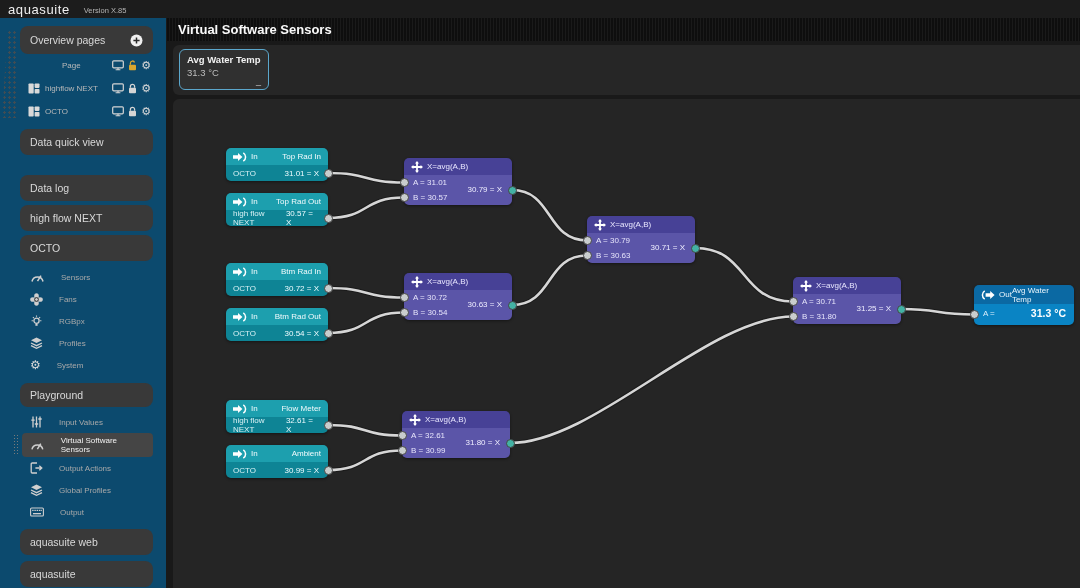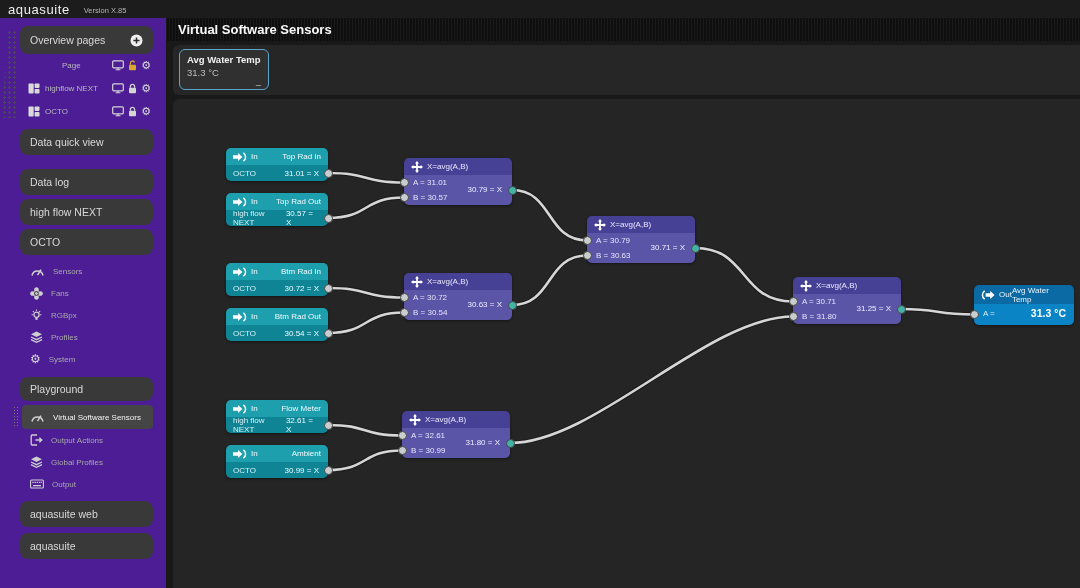--- a/index.html
+++ b/index.html
@@ -5,35 +5,35 @@
   * { margin:0; padding:0; box-sizing:border-box; }
   html,body { width:1080px; height:588px; overflow:hidden; }
   body { position:relative; background:#191919; font-family:"Liberation Sans", sans-serif; color:#ddd; }
 
   
   .appbar { position:absolute; left:0; top:0; width:1080px; height:18px; background:#1c1c1c; z-index:5; display:flex; align-items:center; }
   .logo { font-size:13px; color:#f0f0f0; letter-spacing:.6px; margin-left:8px; font-weight:400; }
   .version { font-size:7.5px; color:#b5b5b5; margin-left:14px; margin-top:2px; }
 
   
-  .sidebar { position:absolute; left:0; top:18px; width:166px; bottom:0; background:#4c1d95; z-index:4; }
+  .sidebar { position:absolute; left:0; top:18px; width:166px; bottom:0; background:#0c4a6e; z-index:4; }
   .wedge { position:absolute; left:2px; top:12px; width:16px; height:88px;
            background:radial-gradient(#4e4e4e 1px, transparent 1.3px); background-size:5px 5px;
            clip-path:polygon(35% 0, 100% 0, 100% 100%, 0 100%); opacity:.8; }
   .panel { margin-left:20px; width:133px; background:#393939; border-radius:8px; display:flex; align-items:center; padding:0 10px; color:#d9d9d9; font-size:10.5px; }
   .panel.h28 { height:28px; margin-top:8px; }
   .panel.h26 { height:26px; }
   .panel.h24 { height:24px; }
   .plus-wrap { margin-left:auto; display:flex; }
   .page-row { margin-left:20px; width:133px; height:19px; display:flex; align-items:center; padding:0 2px 0 8px; font-size:8px; color:#b9b9b9; }
   .page-row .lbl { margin-left:5px; }
   .page-row.noicon .lbl { margin-left:34px; }
   .page-row .rt { margin-left:auto; display:flex; align-items:center; gap:3px; }
   .sub-row { margin-left:22px; width:131px; height:22px; display:flex; align-items:center; padding:0 6px 0 8px; font-size:8px; color:#a9a9a9; border-radius:4px; }
-  .sub-row .lbl { margin-left:8px; }
+  .sub-row .lbl { margin-left:16px; }
   .sub-row.sel { background:#454545; color:#f2f2f2; height:24px; position:relative; }
   .sub-row.sel .dotstrip { position:absolute; left:-9px; top:1px; width:7px; height:22px;
       background:radial-gradient(#7a7a7a .8px, transparent 1px); background-size:3px 3px; }
   .gearglyph { font-size:11px; color:#d8d8d8; line-height:1; }
   .sub-row .gearglyph { font-size:12px; }
 
   
   .titlebar { position:absolute; left:166px; right:0; top:18px; height:23px; z-index:3;
       background:#0e0e0e;
       background-image:repeating-linear-gradient(90deg, rgba(255,255,255,.05) 0 1px, transparent 1px 3px);
@@ -155,21 +155,21 @@
             </svg>
           </span>
           <span><span class="gearglyph">⚙</span></span>
         </span>
       </div>
     </div>
   <div id="sections-top">
       <div class="panel h26" style="margin-top: 8px;">
         <span>Data quick view</span>
       </div>
-      <div class="panel h26" style="margin-top: 14px;">
+      <div class="panel h26" style="margin-top: 20px;">
         <span>Data log</span>
       </div>
       <div class="panel h26" style="margin-top: 4px;">
         <span>high flow NEXT</span>
       </div>
       <div class="panel h26" style="margin-top: 4px;">
         <span>OCTO</span>
       </div>
     </div>
   <div id="octo-rows" style="margin-top: 5px;">
@@ -212,20 +212,29 @@
       </div>
       <div class="sub-row">
         <span class="gearglyph">⚙</span>
         <span class="lbl">System</span>
       </div>
     </div>
   <div class="panel h24" style="margin-top:7px;">
     <span>Playground</span>
   </div>
   <div id="playground-rows" style="margin-top:4px;">
+      <div class="sub-row">
+        <svg width="13" height="12" viewBox="0 0 13 12" xmlns="http://www.w3.org/2000/svg">
+          <g stroke="#cfcfcf" stroke-width="1.3">
+            <path d="M3 0.5v11M6.5 0.5v11M10 0.5v11"></path>
+            <path d="M1.3 4.2h3.4M4.8 8h3.4M8.3 3h3.4"></path>
+          </g>
+        </svg>
+        <span class="lbl">Input Values</span>
+      </div>
       <div class="sub-row sel">
         <span class="dotstrip"></span>
         <svg width="15" height="11" viewBox="0 0 15 11" xmlns="http://www.w3.org/2000/svg">
           <path d="M2 9.5A5.6 5.6 0 0 1 13 9.5" fill="none" stroke="#cfcfcf" stroke-width="1.5"></path>
           <path d="M7.5 9.2L11 3.6" stroke="#cfcfcf" stroke-width="1.5"></path>
         </svg>
         <span class="lbl">Virtual Software Sensors</span>
       </div>
       <div class="sub-row">
         <svg width="13" height="12" viewBox="0 0 13 12" xmlns="http://www.w3.org/2000/svg">

